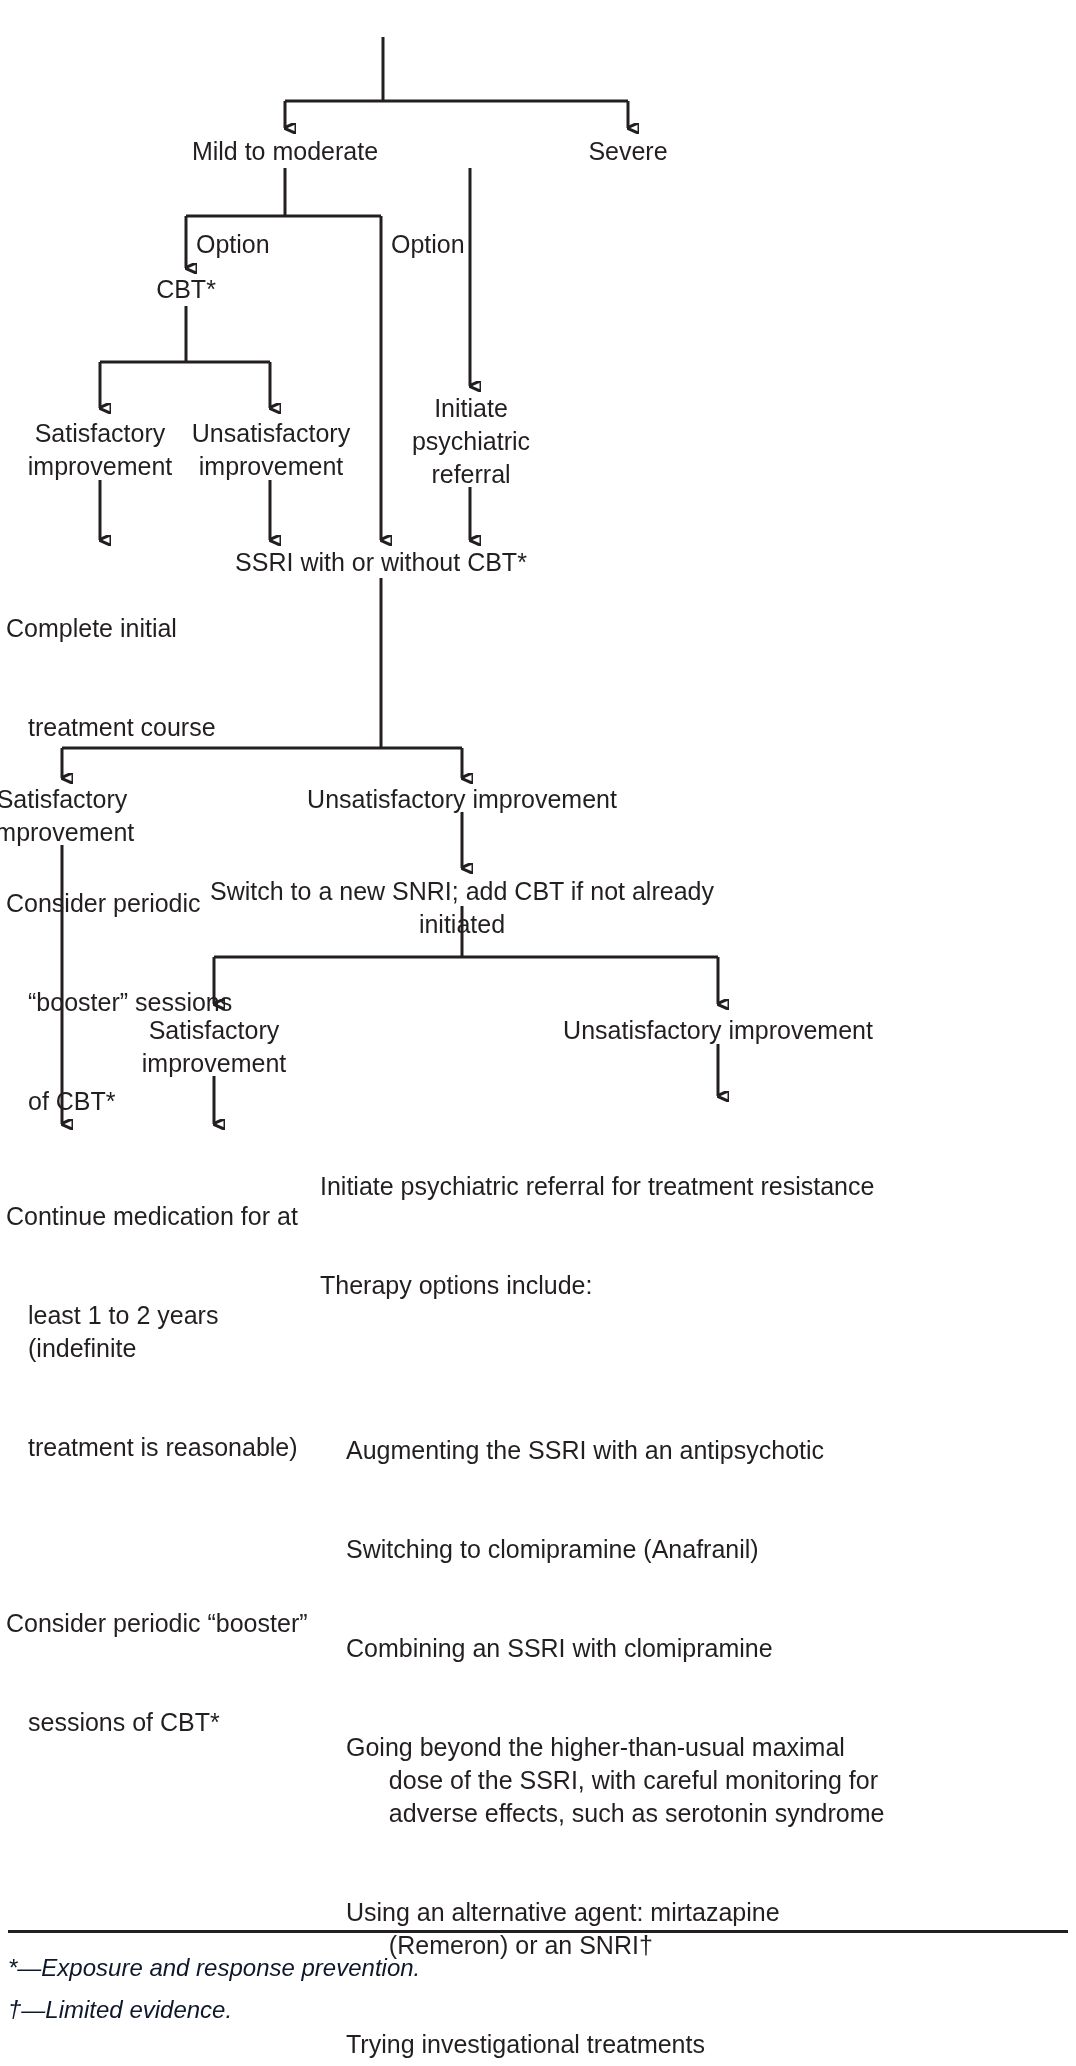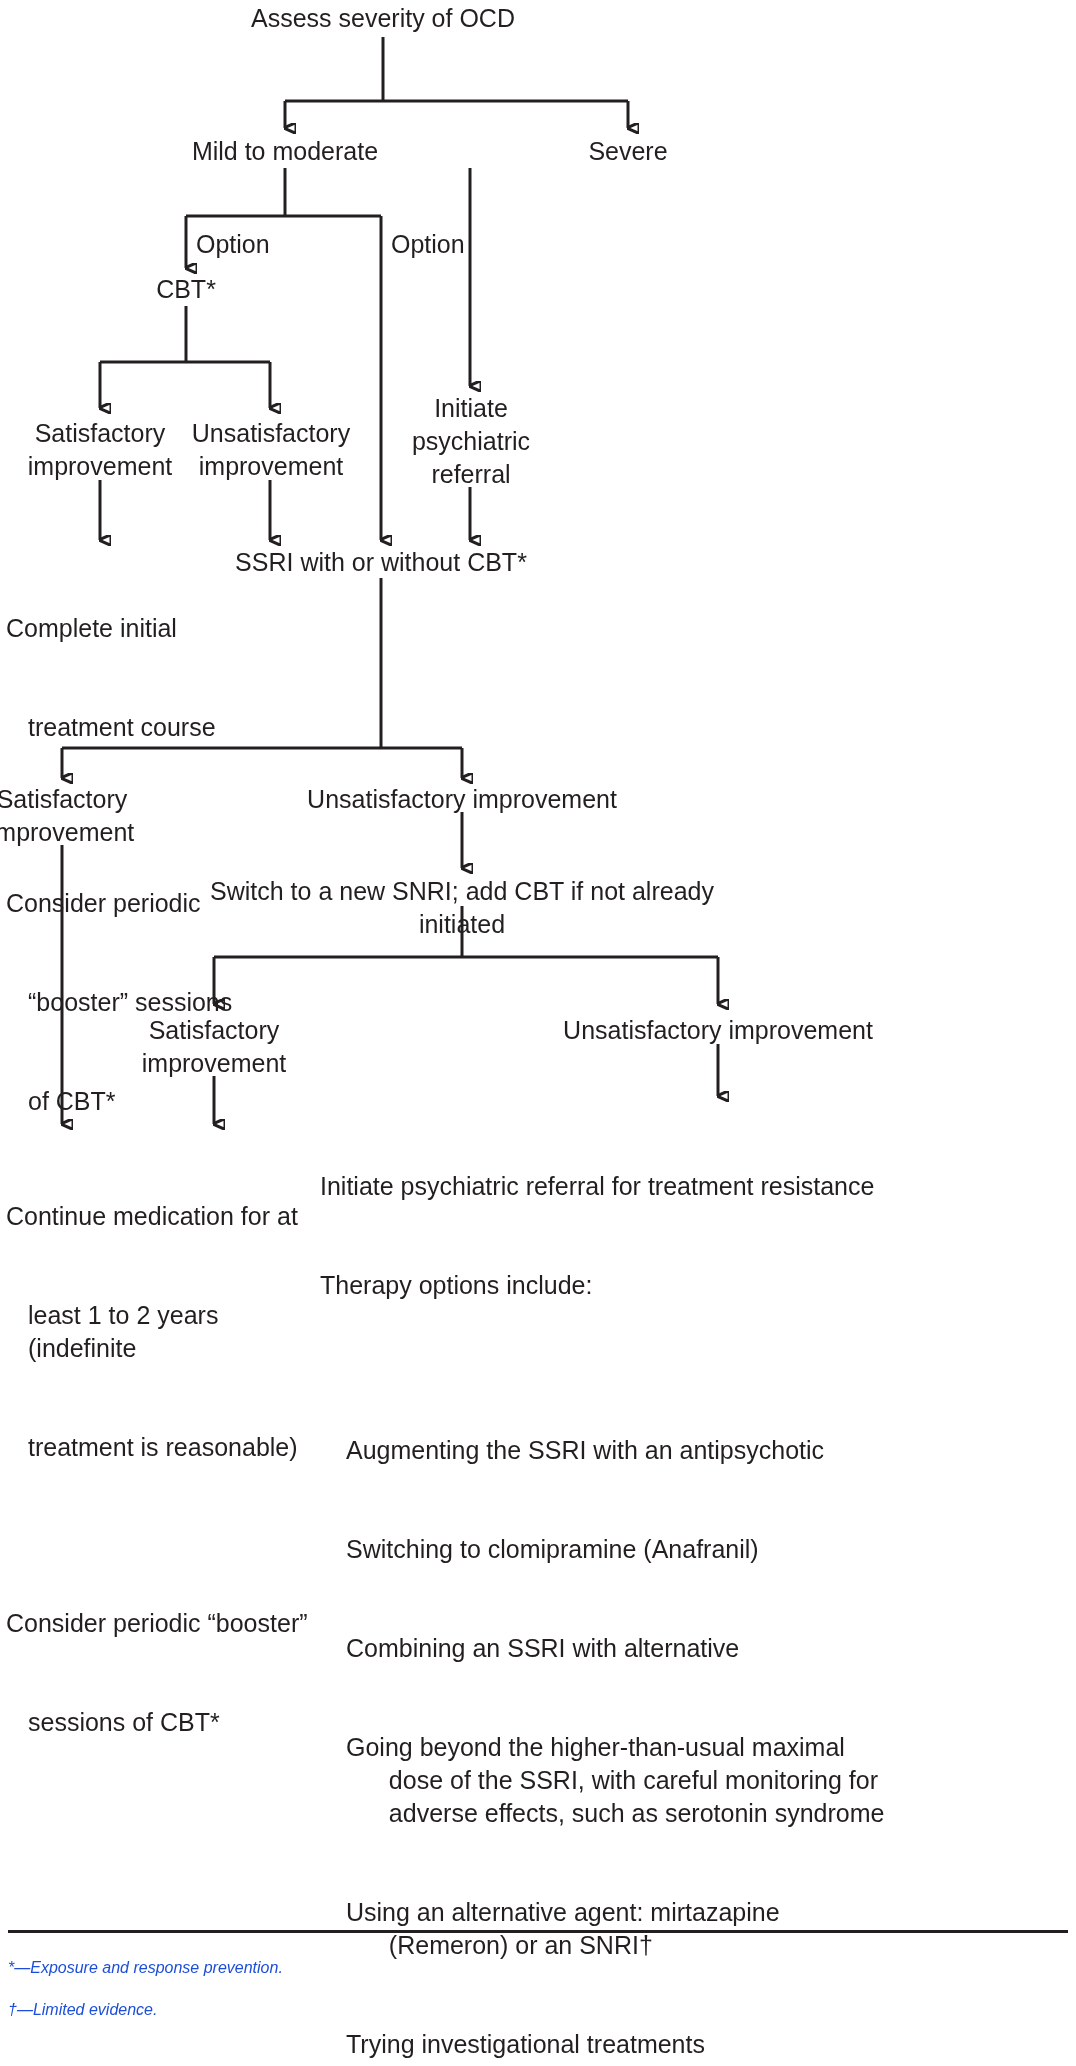--- a/index.html
+++ b/index.html
@@ -53,25 +53,25 @@
     position:absolute;
     left:8px;
     top:1930px;
     width:1060px;
     height:0;
     border-top:3px solid #231f20;
   }
   .footnote{
     position:absolute;
     left:8px;
-    font-size:16px;
+    font-size:24px;
     line-height:31px;
     font-style:italic;
     font-family:"Liberation Sans", sans-serif;
-    color:#1d4ed8;
+    color:#0f172a;
   }
 </style>
 </head>
 <body>
 
 <div id="page">
 
   <svg id="connectors" viewBox="0 0 1076 2066" xmlns="http://www.w3.org/2000/svg">
     <defs>
       <marker id="ah" markerWidth="11" markerHeight="12" refX="5.5" refY="11" orient="auto" markerUnits="userSpaceOnUse">
@@ -123,21 +123,20 @@
 
     <line x1="214" y1="957" x2="718" y2="957"></line>
     <line x1="214" y1="957" x2="214" y2="1004" marker-end="url(#ah)"></line>
     <line x1="718" y1="957" x2="718" y2="1004" marker-end="url(#ah)"></line>
 
     <line x1="214" y1="1076" x2="214" y2="1124" marker-end="url(#ah)"></line>
 
     <line x1="718" y1="1044" x2="718" y2="1096" marker-end="url(#ah)"></line>
   </svg>
 
-  <div class="node center" style="left:233px; top:2px; width:300px;">Assess severity of OCD</div>
 
   <div class="node center" style="left:165px; top:135px; width:240px;">Mild to moderate</div>
 
   <div class="node center" style="left:548px; top:135px; width:160px;">Severe</div>
 
   <div class="node left" style="left:196px; top:228px; width:120px;">Option</div>
 
   <div class="node left" style="left:391px; top:228px; width:120px;">Option</div>
 
   <div class="node center" style="left:116px; top:273px; width:140px;">CBT*</div>
@@ -183,21 +182,21 @@
     <div class="blockline hang"><span>Consider periodic “booster”</span></div>
     <div class="blockline" style="padding-left:22px;"><span>sessions of CBT*</span></div>
   </div>
 
   <div class="node left" style="left:320px; top:1104px; width:756px;">
     <div class="blockline">Initiate psychiatric referral for treatment resistance</div>
     <div class="blockline">Therapy options include:</div>
     <div class="opt-list">
       <div class="opt">Augmenting the SSRI with an antipsychotic</div>
       <div class="opt">Switching to clomipramine (Anafranil)</div>
-      <div class="opt">Combining an SSRI with alternative</div>
+      <div class="opt">Combining an SSRI with clomipramine</div>
       <div class="opt">Going beyond the higher-than-usual maximal
    dose of the SSRI, with careful monitoring for
    adverse effects, such as serotonin syndrome</div>
       <div class="opt">Using an alternative agent: mirtazapine
    (Remeron) or an SNRI†</div>
       <div class="opt">Trying investigational treatments</div>
     </div>
   </div>
 
   <div id="rule"></div>

